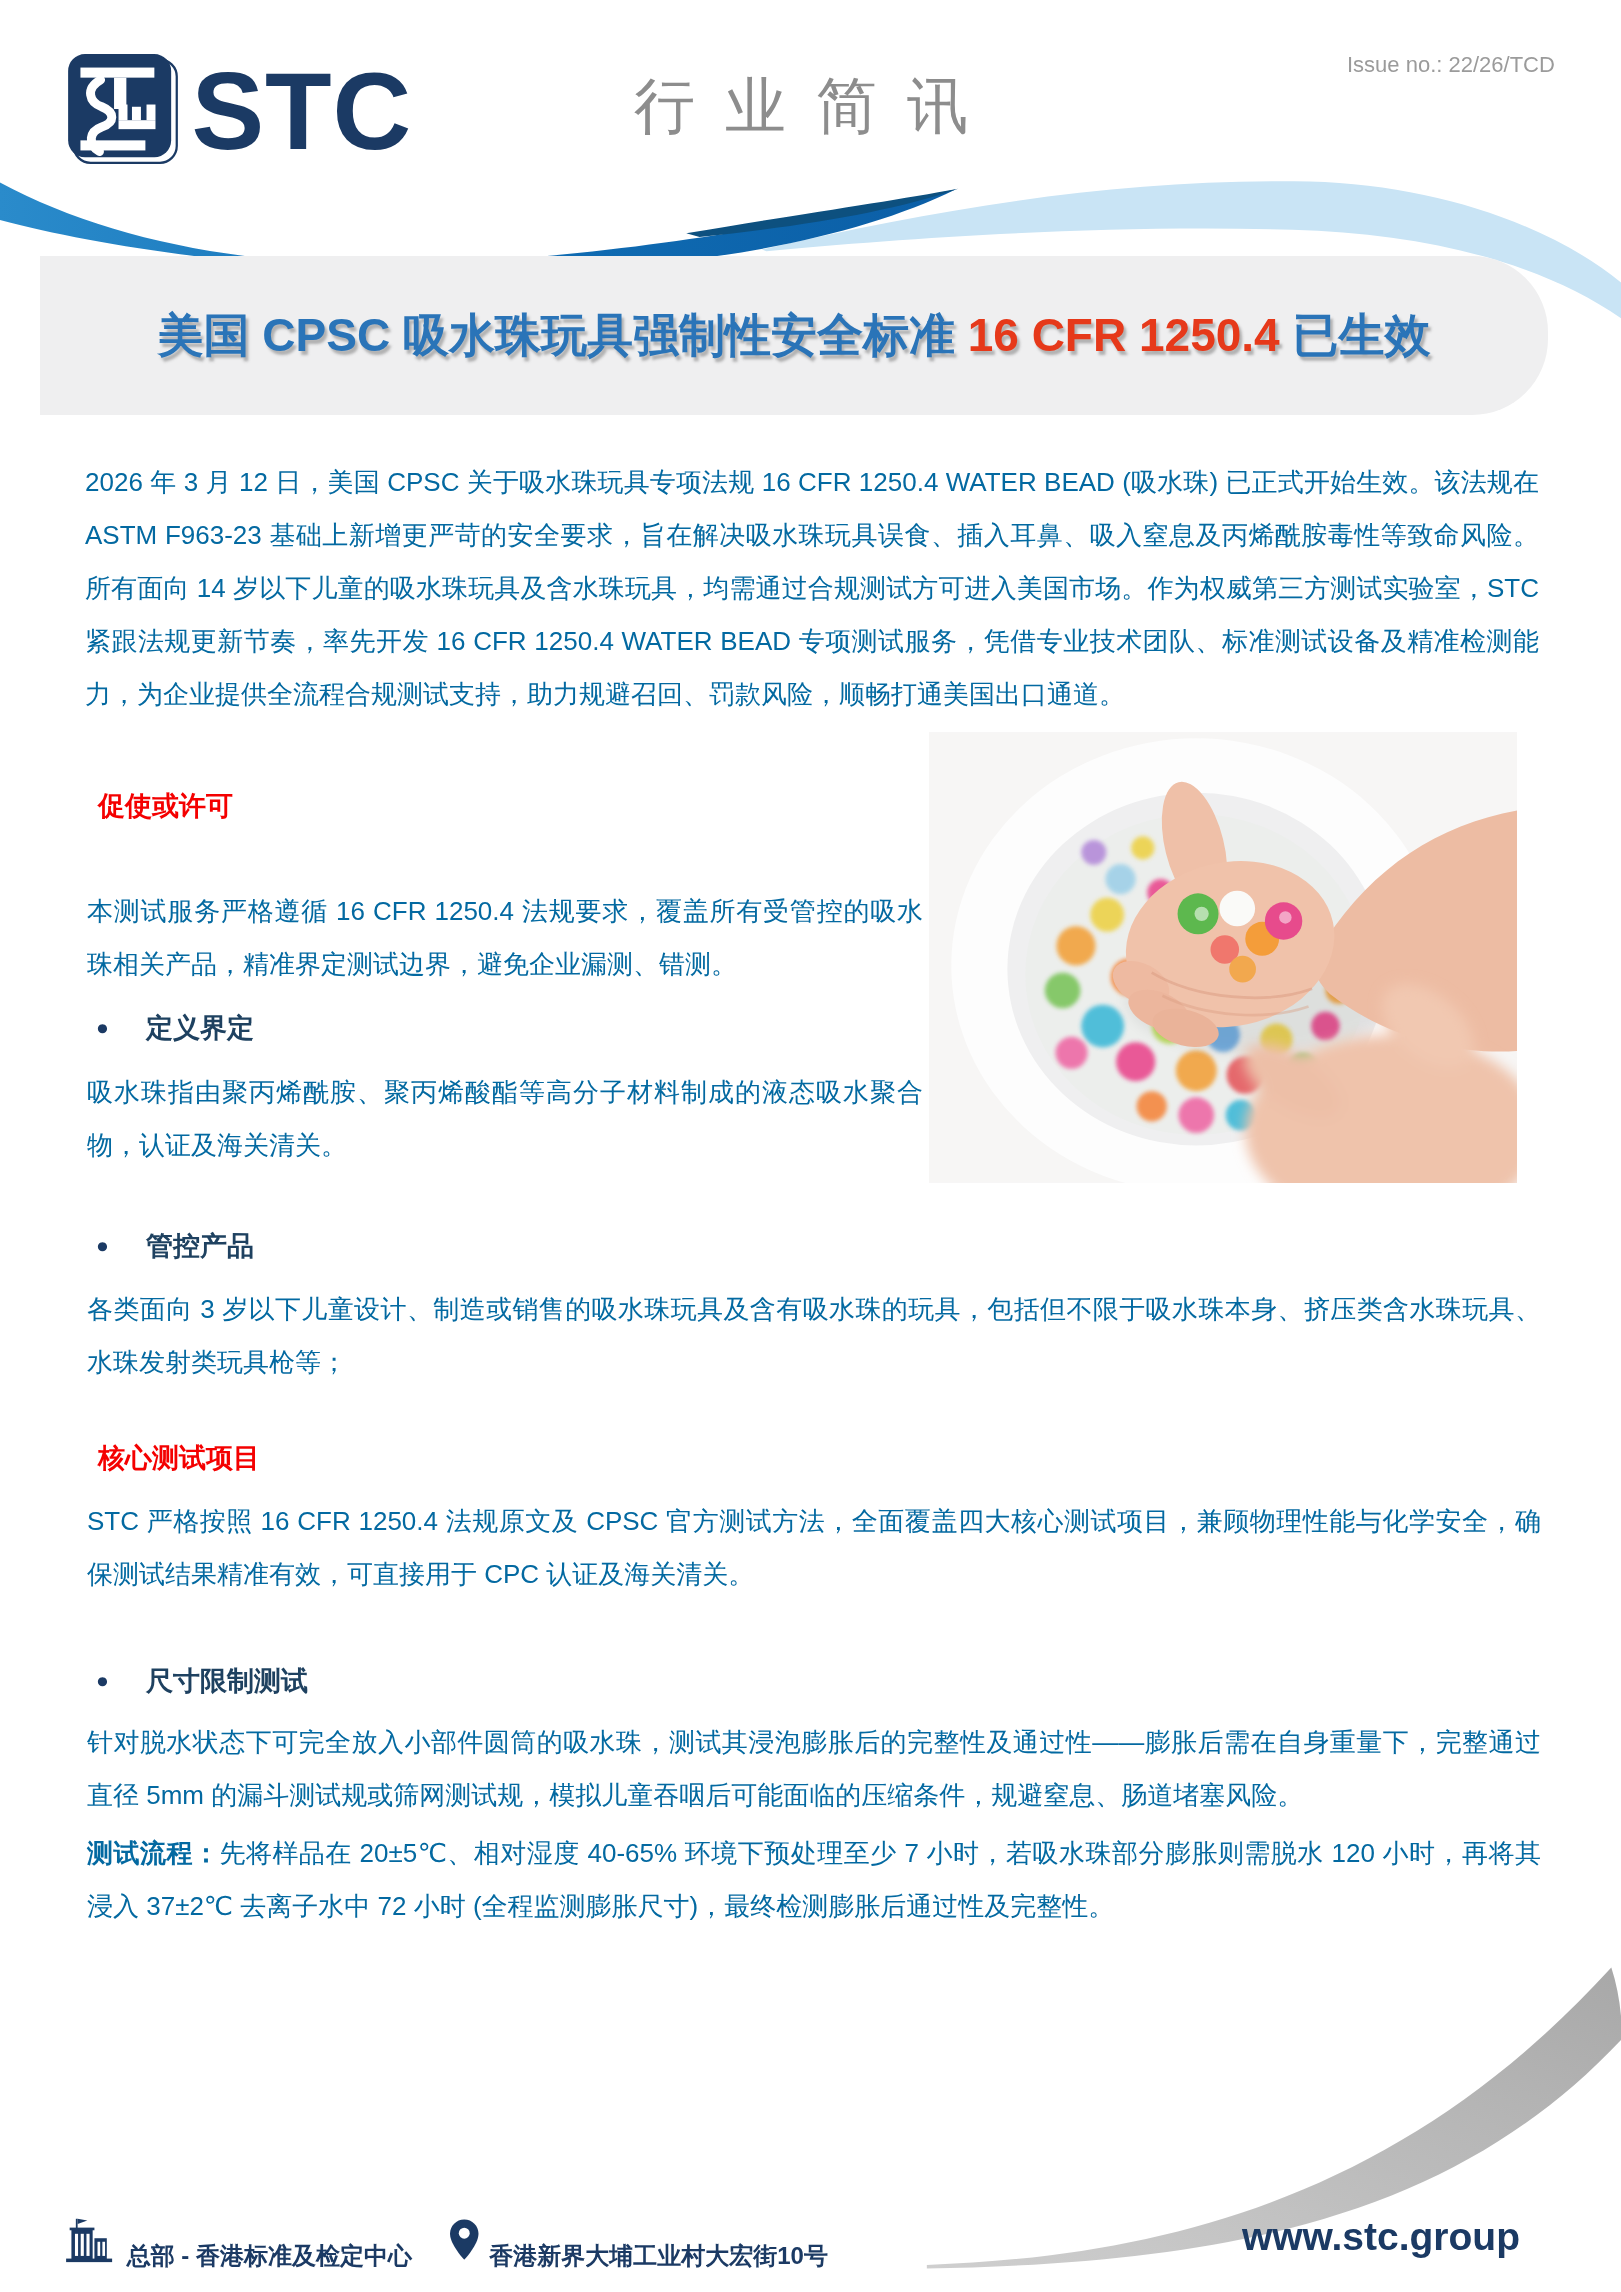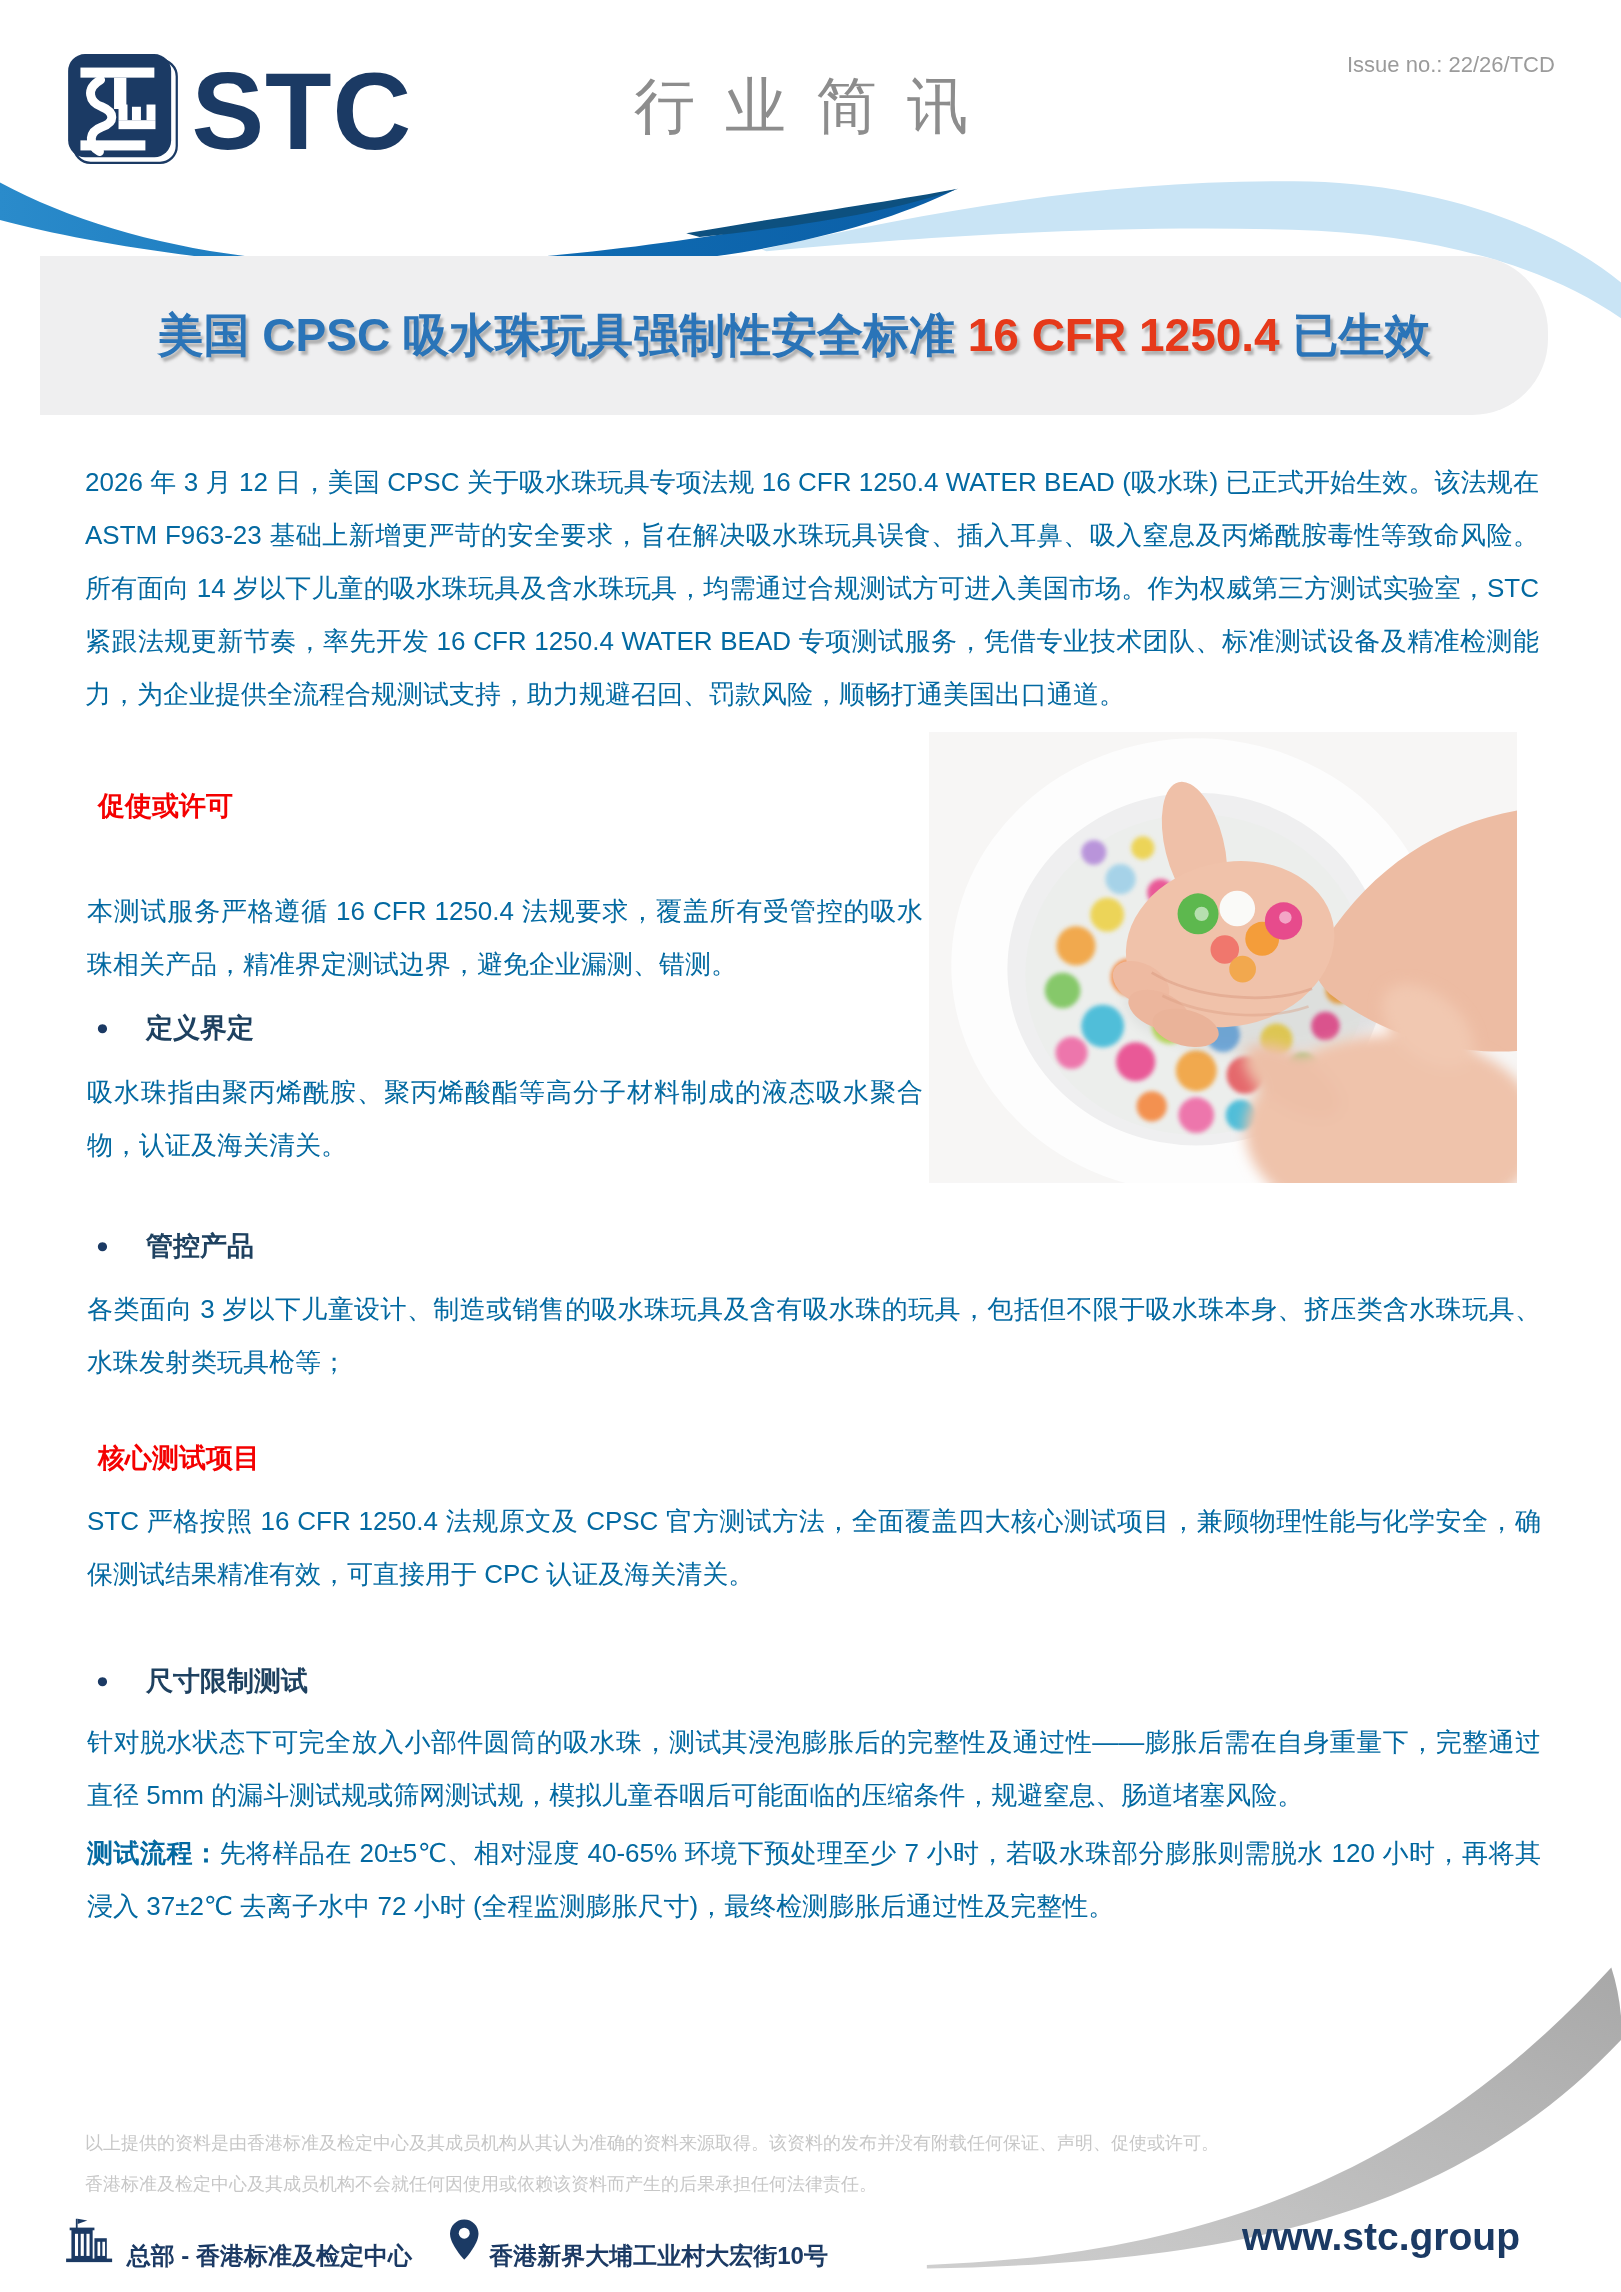--- a/index.html
+++ b/index.html
@@ -212,24 +212,20 @@
   <svg class="abs gray-swoosh" viewBox="0 0 800 400" preserveAspectRatio="none">
     <defs>
       <linearGradient id="gs" x1="0" y1="1" x2="1" y2="0">
         <stop offset="0" stop-color="#cfcfcf"></stop>
           <stop offset="1" stop-color="#a8a8a8"></stop>
       </linearGradient>
     </defs>
     <path d="M20 392 C300 382 560 308 788 58 C796 82 800 110 800 138 C620 330 380 390 20 396 Z" fill="url(#gs)"></path>
   </svg>
 
-  <div class="abs disclaimer">
-    <div>以上提供的资料是由香港标准及检定中心及其成员机构从其认为准确的资料来源取得。该资料的发布并没有附载任何保证、声明、促使或许可。</div>
-    <div>香港标准及检定中心及其成员机构不会就任何因使用或依赖该资料而产生的后果承担任何法律责任。</div>
-  </div>
 
   <div class="abs footer-row">
     <div class="hq-item">
       <span>
         <svg width="52" height="46" viewBox="0 0 58 52">
           <g fill="#1b3a64">
             <rect x="13" y="2" width="2" height="12"></rect>
             <path d="M15 2 L26 4 L15 8 Z"></path>
             <rect x="8" y="14" width="24" height="34"></rect>
             <rect x="6" y="12" width="28" height="3"></rect>

